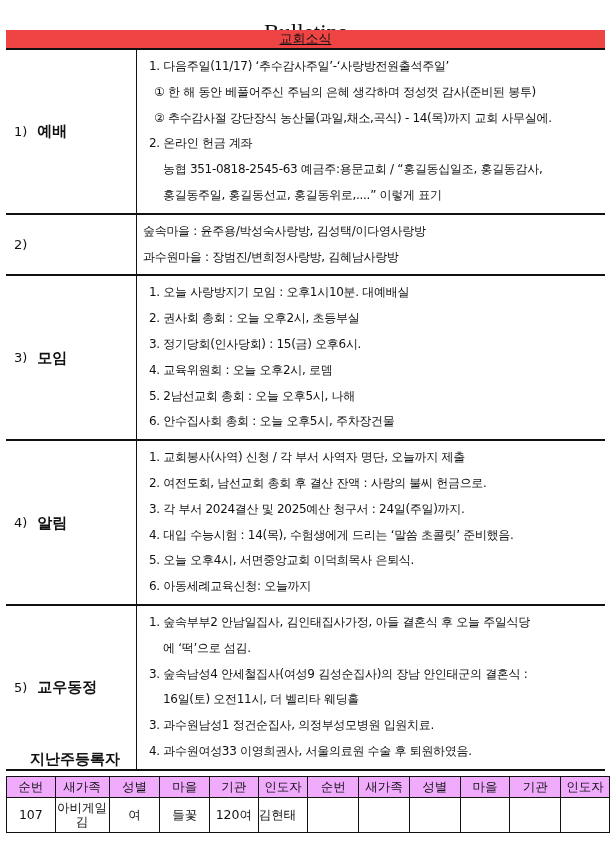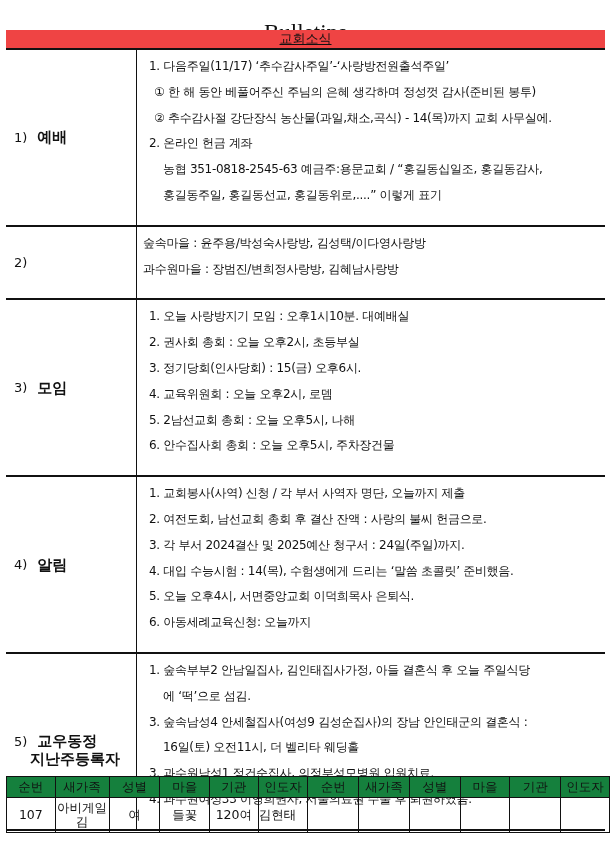--- a/index.html
+++ b/index.html
@@ -18,34 +18,34 @@
 
   .sections { position: absolute; left: 6px; top: 48px; width: 599px; }
   .section { display: flex; border-bottom: 2px solid #111; }
   .section:first-child { border-top: 2px solid #111; }
   .sec-label {
     width: 131px; border-right: 1px solid #111; display: flex; align-items: center;
     padding-left: 8px; font-size: 15px;
   }
   .sec-num { font-size: 13px; margin-right: 10px; }
   .sec-name { font-weight: bold; font-size: 15px; line-height: 22px; }
-  .sec-body { flex: 1; padding: 4px 0 16px 6px; font-size: 12px; }
+  .sec-body { flex: 1; padding: 4px 0 4px 6px; font-size: 12px; }
   .line { height: 25.8px; line-height: 25.8px; white-space: nowrap; letter-spacing: -0.3px; }
   .ind1 { padding-left: 6px; }
   .ind2 { padding-left: 11px; }
   .ind3 { padding-left: 20px; }
 
   .reg-title {
     position: absolute; left: 30px; top: 749px; font-weight: bold; font-size: 15px; line-height: 20px;
   }
   table.reg {
     position: absolute; left: 6px; top: 776px; width: 604px; border-collapse: collapse; font-size: 12.5px;
   }
   table.reg th, table.reg td { border: 1px solid #111; text-align: center; }
-  table.reg th { background: #15803d; font-weight: normal; height: 21px; font-family: Liberation Serif, serif; }
+  table.reg th { background: #f0abfc; font-weight: normal; height: 21px; font-family: Liberation Serif, serif; }
   table.reg td { height: 35px; line-height: 14px; }
   table.reg td.left { text-align: left; }
 </style>
 </head>
 <body>
 
 <div class="title">Bulletins</div>
 <div class="subbar">
   <span>교회소식</span>
 </div>

